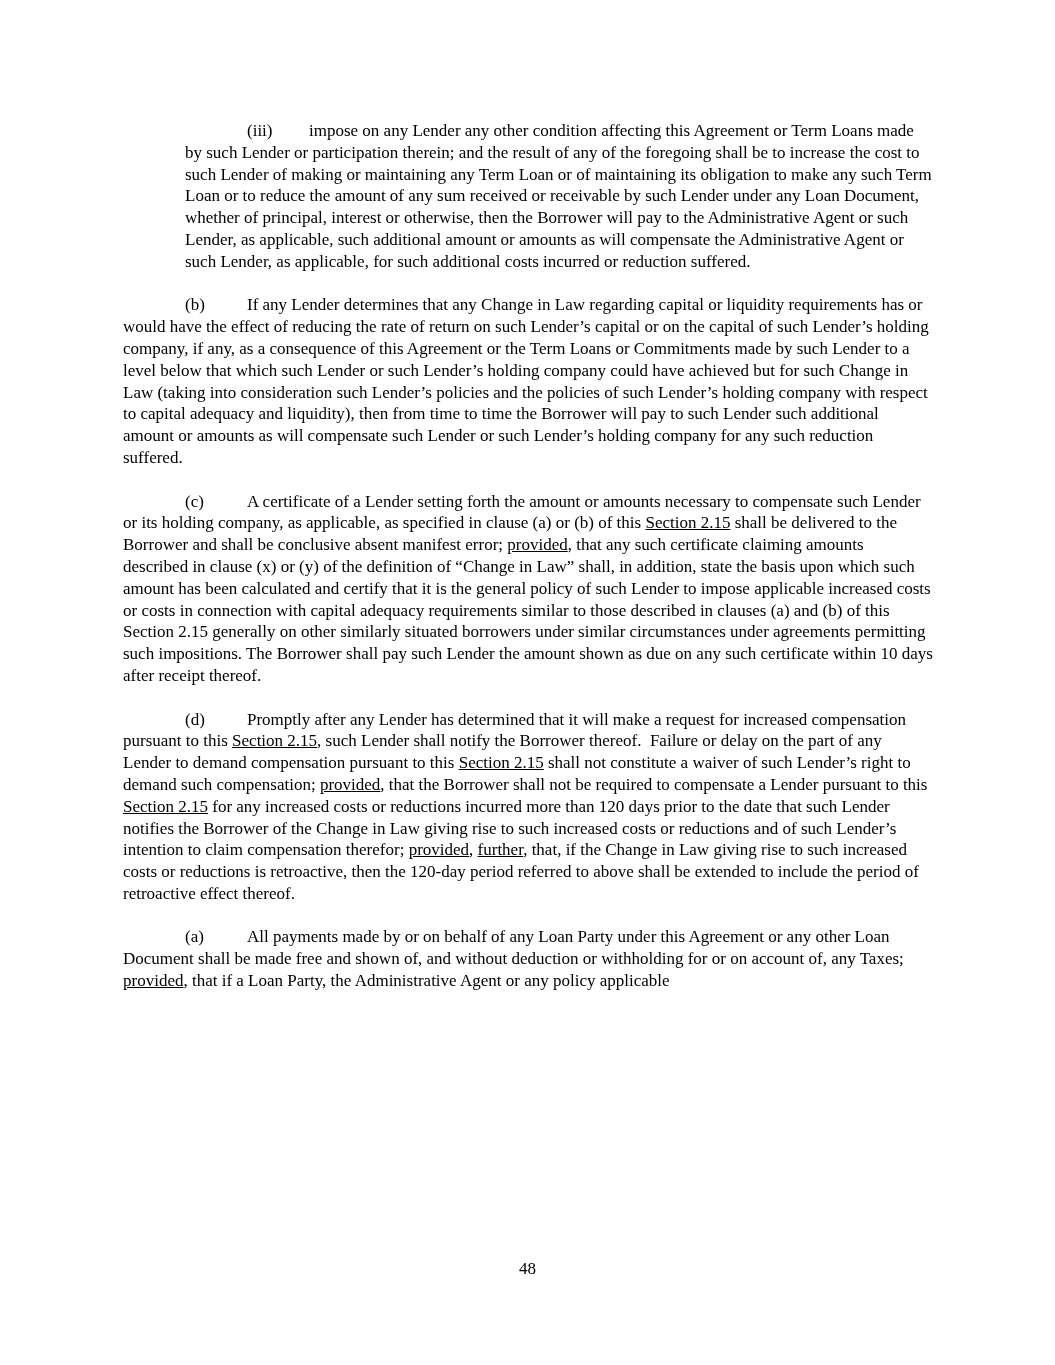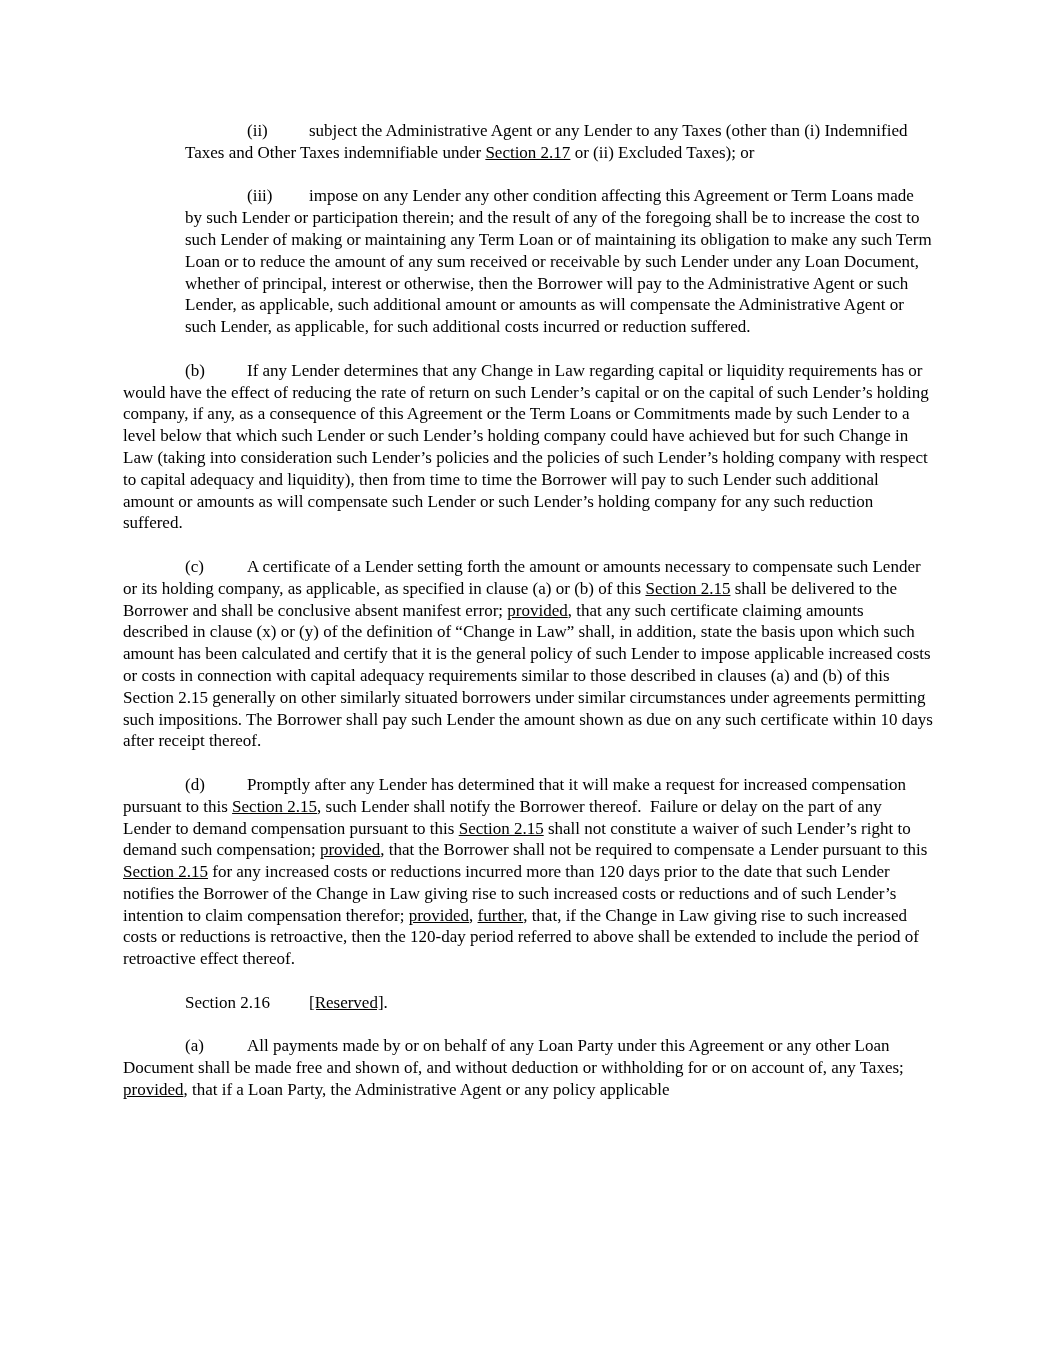--- a/index.html
+++ b/index.html
@@ -54,21 +54,20 @@
     font-size: 17px;
     line-height: 21.8px;
     color: #000000;
   }
 </style>
 </head>
 <body>
 
 <div class="page">
   <div class="content">
-    <p class="para sub"><span class="plabel">(ii)</span><span>subject the Administrative Agent or any Lender to any Taxes (other than (i) Indemnified Taxes and Other Taxes indemnifiable under </span><span class="u">Section 2.17</span><span> or (ii) Excluded Taxes); or</span></p>
     <p class="para sub"><span class="plabel">(iii)</span><span>impose on any Lender any other condition affecting this Agreement or Term Loans made by such Lender or participation therein; and the result of any of the foregoing shall be to increase the cost to such Lender of making or maintaining any Term Loan or of maintaining its obligation to make any such Term Loan or to reduce the amount of any sum received or receivable by such Lender under any Loan Document, whether of principal, interest or otherwise, then the Borrower will pay to the Administrative Agent or such Lender, as applicable, such additional amount or amounts as will compensate the Administrative Agent or such Lender, as applicable, for such additional costs incurred or reduction suffered.</span></p>
     <p class="para"><span class="plabel">(b)</span><span>If any Lender determines that any Change in Law regarding capital or liquidity requirements has or would have the effect of reducing the rate of return on such Lender’s capital or on the capital of such Lender’s holding company, if any, as a consequence of this Agreement or the Term Loans or Commitments made by such Lender to a level below that which such Lender or such Lender’s holding company could have achieved but for such Change in Law (taking into consideration such Lender’s policies and the policies of such Lender’s holding company with respect to capital adequacy and liquidity), then from time to time the Borrower will pay to such Lender such additional amount or amounts as will compensate such Lender or such Lender’s holding company for any such reduction suffered.</span></p>
     <p class="para"><span class="plabel">(c)</span><span>A certificate of a Lender setting forth the amount or amounts necessary to compensate such Lender or its holding company, as applicable, as specified in clause (a) or (b) of this </span><span class="u">Section 2.15</span><span> shall be delivered to the Borrower and shall be conclusive absent manifest error; </span><span class="u">provided</span><span>, that any such certificate claiming amounts described in clause (x) or (y) of the definition of “Change in Law” shall, in addition, state the basis upon which such amount has been calculated and certify that it is the general policy of such Lender to impose applicable increased costs or costs in connection with capital adequacy requirements similar to those described in clauses (a) and (b) of this Section 2.15 generally on other similarly situated borrowers under similar circumstances under agreements permitting such impositions. The Borrower shall pay such Lender the amount shown as due on any such certificate within 10 days after receipt thereof.</span></p>
     <p class="para"><span class="plabel">(d)</span><span>Promptly after any Lender has determined that it will make a request for increased compensation pursuant to this </span><span class="u">Section 2.15</span><span>, such Lender shall notify the Borrower thereof.  Failure or delay on the part of any Lender to demand compensation pursuant to this </span><span class="u">Section 2.15</span><span> shall not constitute a waiver of such Lender’s right to demand such compensation; </span><span class="u">provided</span><span>, that the Borrower shall not be required to compensate a Lender pursuant to this </span><span class="u">Section 2.15</span><span> for any increased costs or reductions incurred more than 120 days prior to the date that such Lender notifies the Borrower of the Change in Law giving rise to such increased costs or reductions and of such Lender’s intention to claim compensation therefor; </span><span class="u">provided</span><span>, </span><span class="u">further</span><span>, that, if the Change in Law giving rise to such increased costs or reductions is retroactive, then the 120-day period referred to above shall be extended to include the period of retroactive effect thereof.</span></p>
-    <p class="para"><span class="plabel wide">Section 2.16</span><span class="u">[Reserved]</span><span>.</span></p>
     <p class="para"><span class="plabel">(a)</span><span>All payments made by or on behalf of any Loan Party under this Agreement or any other Loan Document shall be made free and shown of, and without deduction or withholding for or on account of, any Taxes; </span><span class="u">provided</span><span>, that if a Loan Party, the Administrative Agent or any policy applicable</span></p>
   </div>
+  <div class="page-number">48</div>
 </div>
 
 </body></html>

